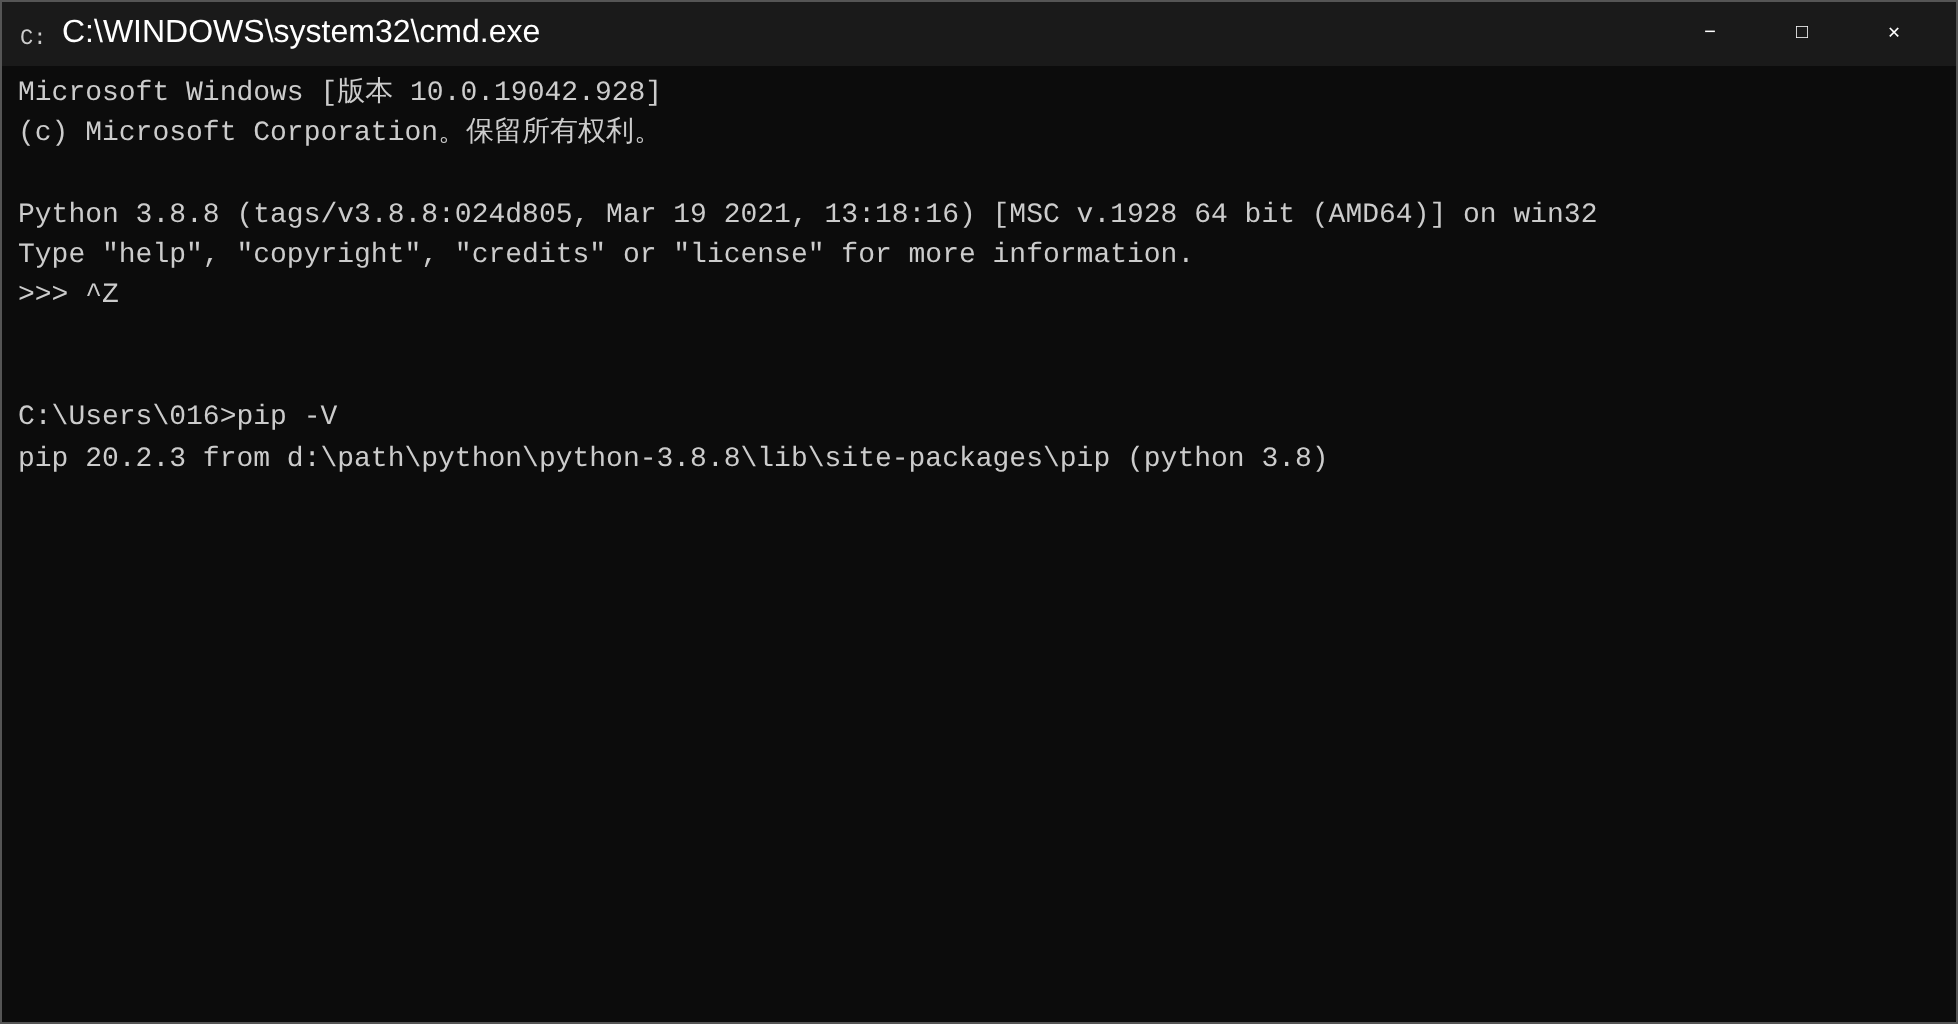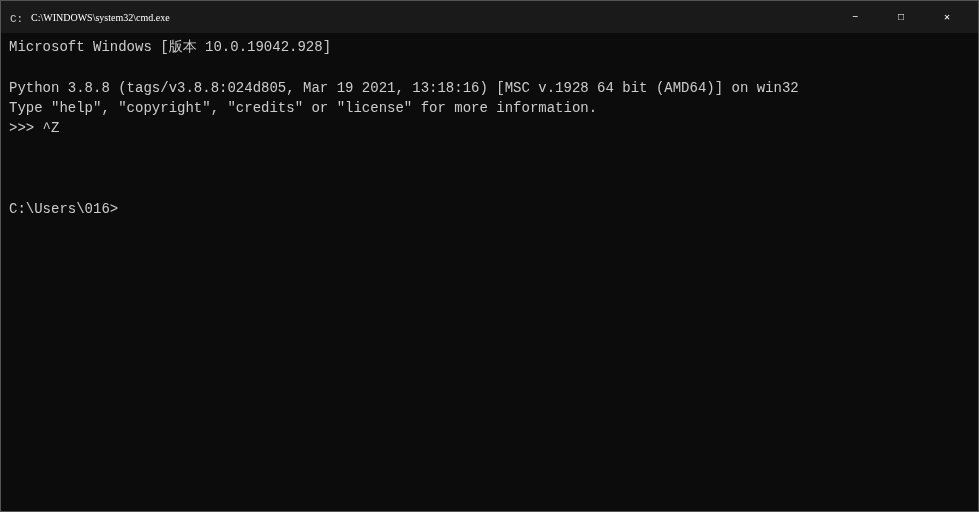--- a/index.html
+++ b/index.html
@@ -43,22 +43,22 @@
       justify-content: center;
     }
 
     .title-bar-icon svg {
       width: 16px;
       height: 16px;
     }
 
     .title-bar-text {
       color: #ffffff;
-      font-family: Liberation Serif, serif;
-      font-size: 10px;
+      font-family: Liberation Sans, sans-serif;
+      font-size: 16px;
       flex: 1;
     }
 
     .title-bar-controls {
       display: flex;
       align-items: center;
       gap: 0;
     }
 
     .title-bar-btn {
@@ -106,22 +106,24 @@
     <span class="title-bar-text">C:\WINDOWS\system32\cmd.exe</span>
     <div class="title-bar-controls">
       <div class="title-bar-btn">−</div>
       <div class="title-bar-btn">□</div>
       <div class="title-bar-btn close">✕</div>
     </div>
   </div>
 
   <div class="console-area" id="console-area">
   <span class="console-line">Microsoft Windows [版本 10.0.19042.928]</span>
+      <span class="console-line">(c) Microsoft Corporation。保留所有权利。</span>
       <span class="console-line empty"></span>
       <span class="console-line">Python 3.8.8 (tags/v3.8.8:024d805, Mar 19 2021, 13:18:16) [MSC v.1928 64 bit (AMD64)] on win32</span>
       <span class="console-line">Type "help", "copyright", "credits" or "license" for more information.</span>
       <span class="console-line">&gt;&gt;&gt; ^Z</span>
       <span class="console-line empty"></span>
       <span class="console-line empty"></span>
+      <span class="console-line">C:\Users\016&gt;pip -V</span>
+      <span class="console-line">pip 20.2.3 from d:\path\python\python-3.8.8\lib\site-packages\pip (python 3.8)</span>
       <span class="console-line empty"></span>
-      <span class="console-line">C:\Users\016&gt;</span>
     </div>
 </div>
 
 </body></html>

